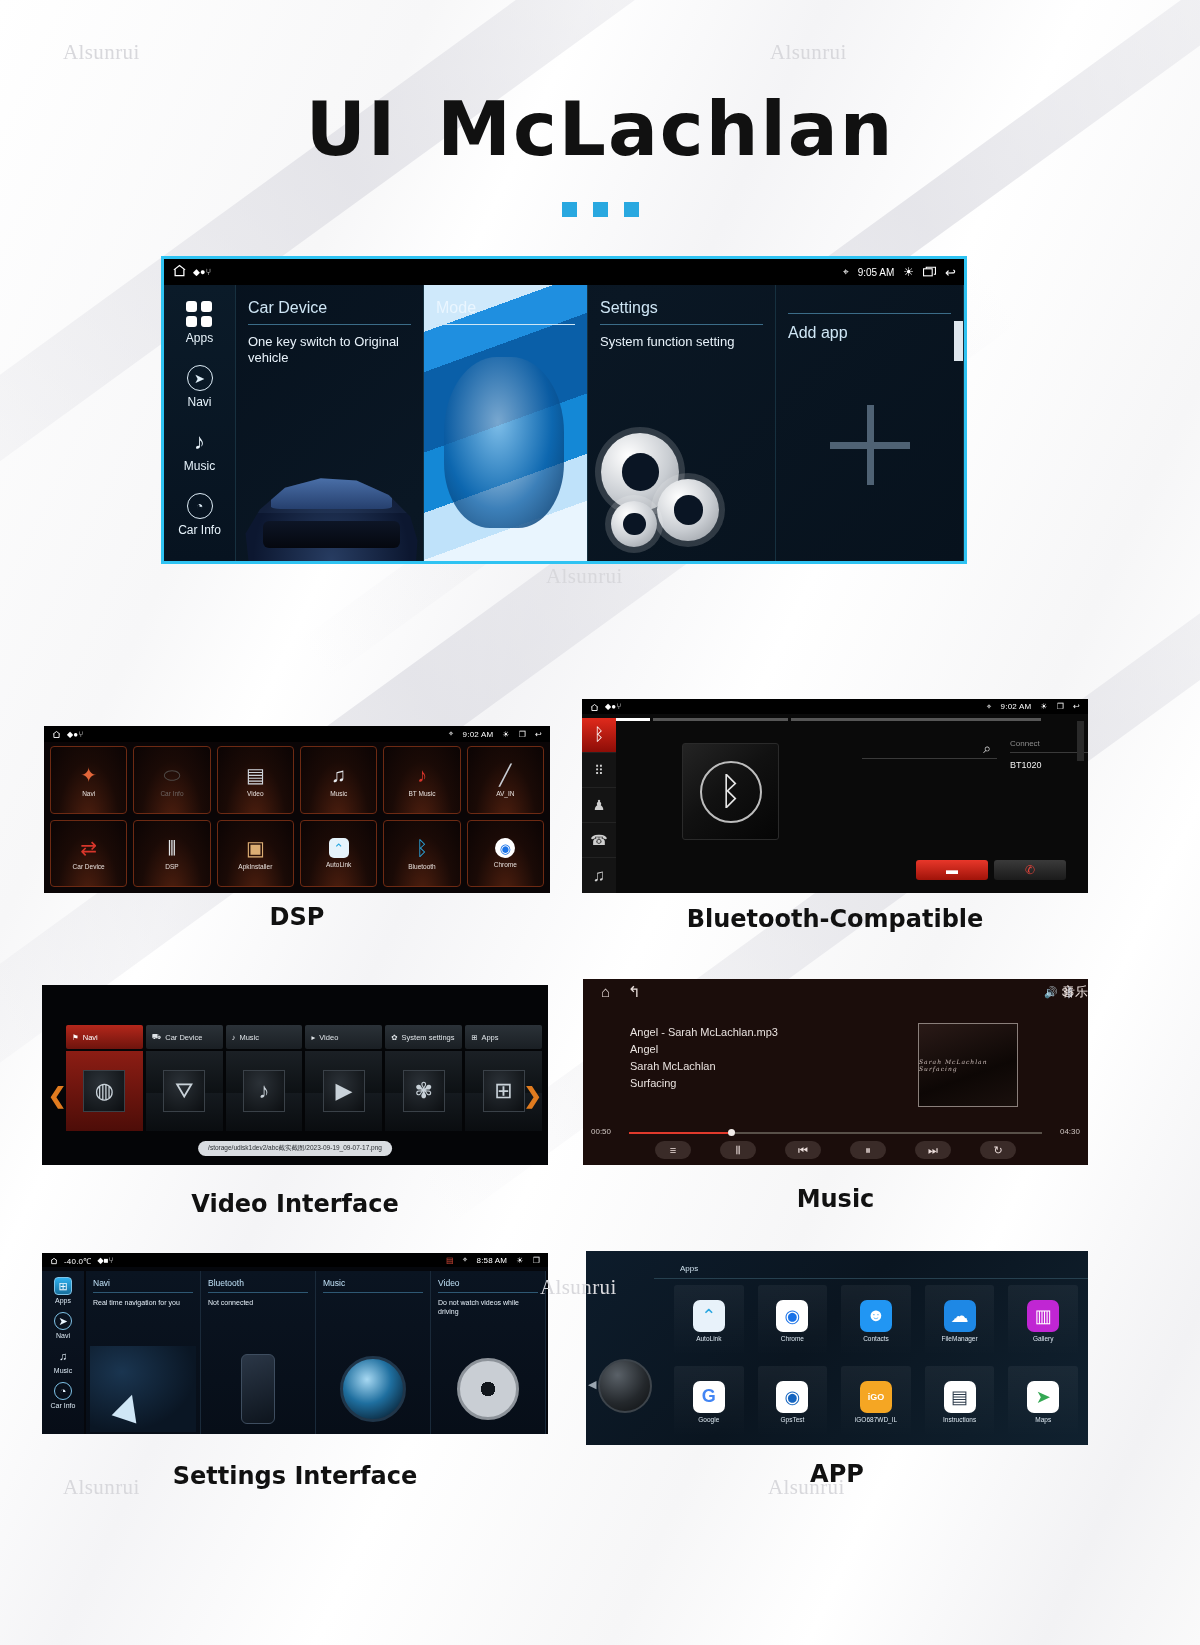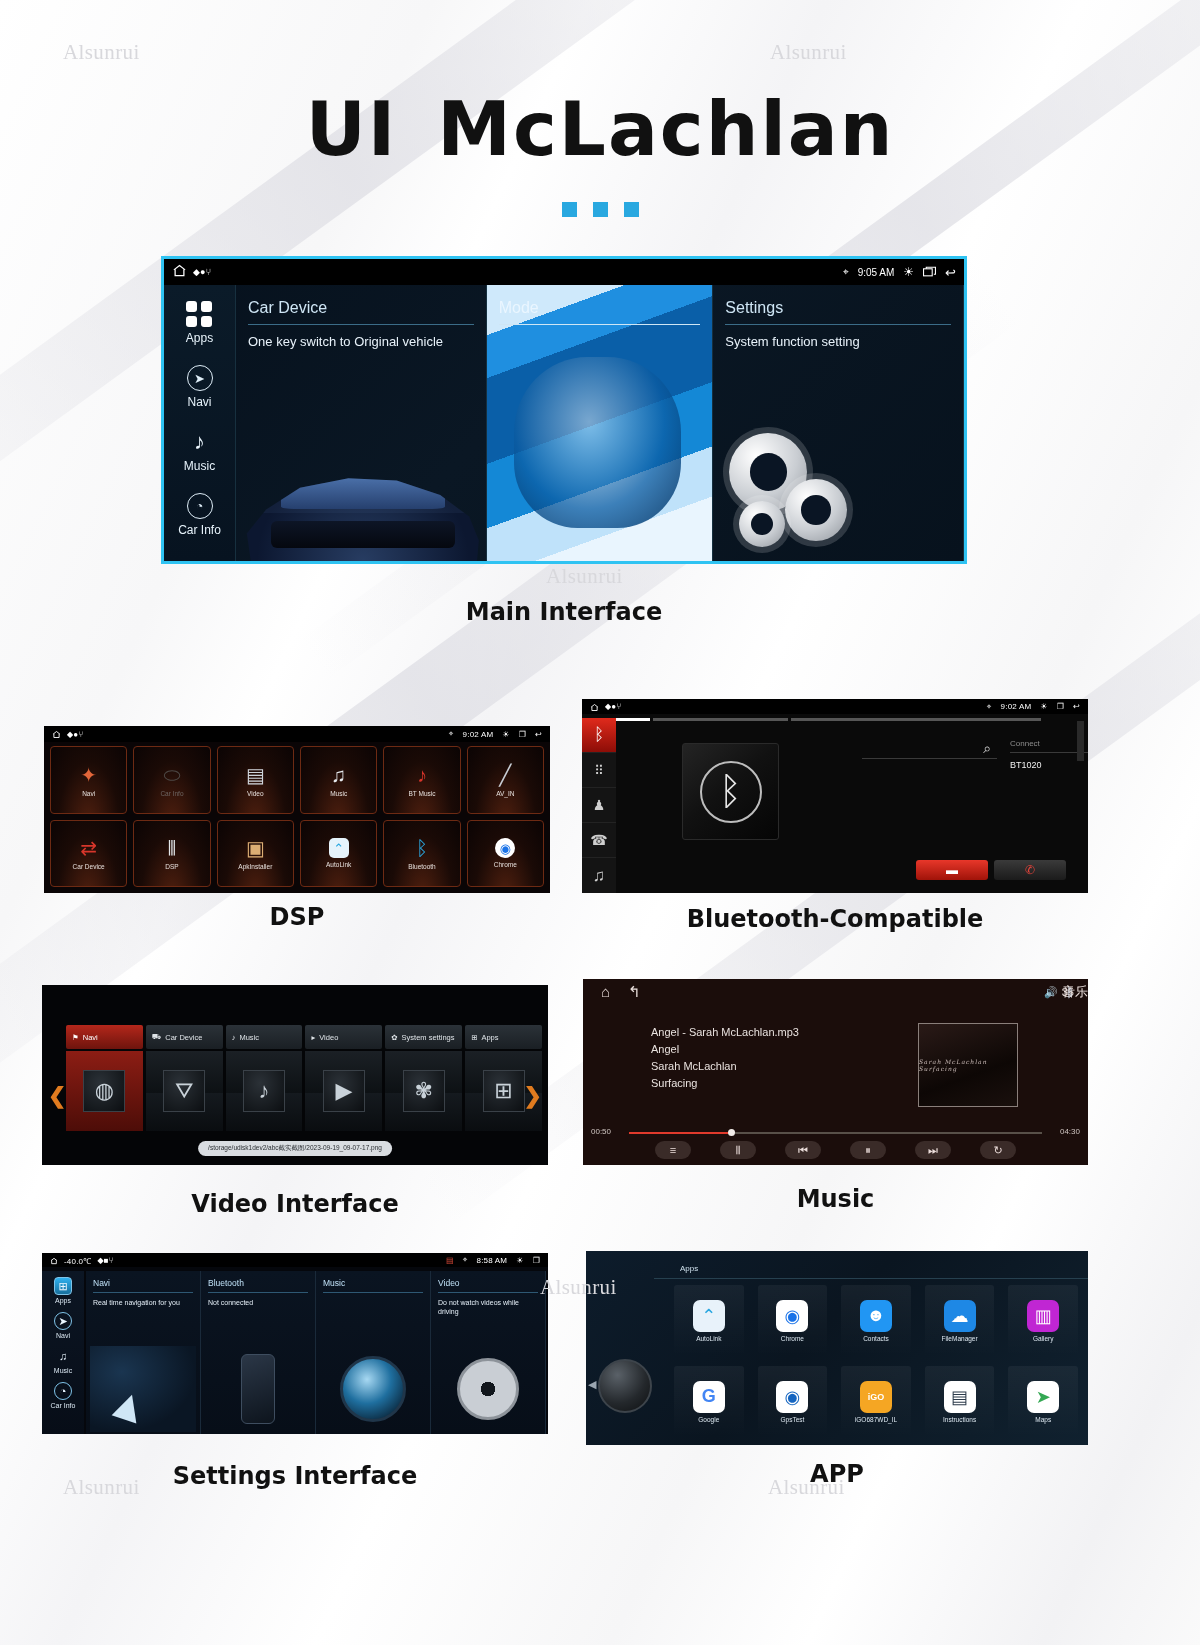--- a/index.html
+++ b/index.html
@@ -139,21 +139,21 @@
   .vi-path{position:absolute;left:50%;transform:translateX(-50%);bottom:9px;background:#d9dde1;color:#2b2f33;
     font-size:6.5px;padding:3px 10px;border-radius:9px;white-space:nowrap;}
 
   
   #mus-shot{left:583px;top:979px;width:505px;height:186px;background:#1b0d0b;}
   .mus-bar{position:absolute;left:0;top:0;width:100%;height:26px;display:flex;align-items:center;color:#e9dedb;}
   .mus-bar .nav{display:flex;gap:18px;padding-left:18px;font-size:15px;}
   .mus-bar .t{position:absolute;left:0;width:100%;text-align:right;font-size:13px;}
   .mus-bar .vol{margin-left:auto;padding-right:14px;font-size:11px;display:flex;gap:4px;align-items:center;}
   .mus-bt{position:absolute;right:14px;top:6px;color:#cfd7e4;font-size:13px;}
-  .mus-meta{position:absolute;left:68px;top:45px;color:#e9e2df;font-size:11px;line-height:1.55;}
+  .mus-meta{position:absolute;left:47px;top:45px;color:#e9e2df;font-size:11px;line-height:1.55;}
   .mus-art{position:absolute;right:70px;top:44px;width:100px;height:84px;border:1px solid #8a7f7b;
      background:linear-gradient(160deg,#2a1a17,#0d0705 60%,#1a100d);display:flex;align-items:center;justify-content:center;}
   .mus-art .sig{color:#cdbfbb;font-size:6px;font-family:"DejaVu Serif",serif;font-style:italic;letter-spacing:1px;}
   .mus-seek{position:absolute;left:46px;right:46px;top:152px;height:3px;}
   .mus-seek .track{position:absolute;left:0;right:0;top:1px;height:1.5px;background:#585049;}
   .mus-seek .fill{position:absolute;left:0;width:24%;top:1px;height:1.5px;background:#e03a2c;}
   .mus-seek .knob{position:absolute;left:24%;top:-2px;width:7px;height:7px;border-radius:50%;background:#f2ece9;}
   .mus-t{position:absolute;top:148px;font-size:8px;color:#cec4c0;}
   .mus-t.l{left:8px;} .mus-t.r{right:8px;}
   .mus-ctrl{position:absolute;left:0;right:0;top:162px;display:flex;justify-content:center;gap:29px;}
@@ -306,24 +306,32 @@
           <h4>Settings</h4>
           <div class="rule"></div>
           <p>System function setting</p>
           <div class="gears">
             <span class="gear g1"></span>
               <span class="gear g2"></span>
               <span class="gear g3"></span>
           </div>
         </div>
 
-      </div>
-    </div>
-  </div>
-  <div class="cap" style="left:161px;top:598px;width:806px;font-size:24px;">Main Interface</div>
+        <div class="mi-card">
+          <div class="rule" style="margin-top:14px"></div>
+          <p style="font-size:16px;color:#cfe6f5">Add app</p>
+          <div class="plus">
+              <b></b>
+              <b></b>
+            </div>
+          <div class="scroll-tab"></div>
+        </div>
+      </div>
+    </div>
+  </div>
 
   <div class="shot" id="dsp-shot">
     <div class="sbar">
       <div class="left">
         <span>
           <svg width="9" height="9" viewBox="0 0 24 24" fill="none" stroke="#fff" stroke-width="2.4">
               <path d="M3 11l9-7 9 7"></path>
               <path d="M5 10v10h14V10"></path>
             </svg>
         </span>

